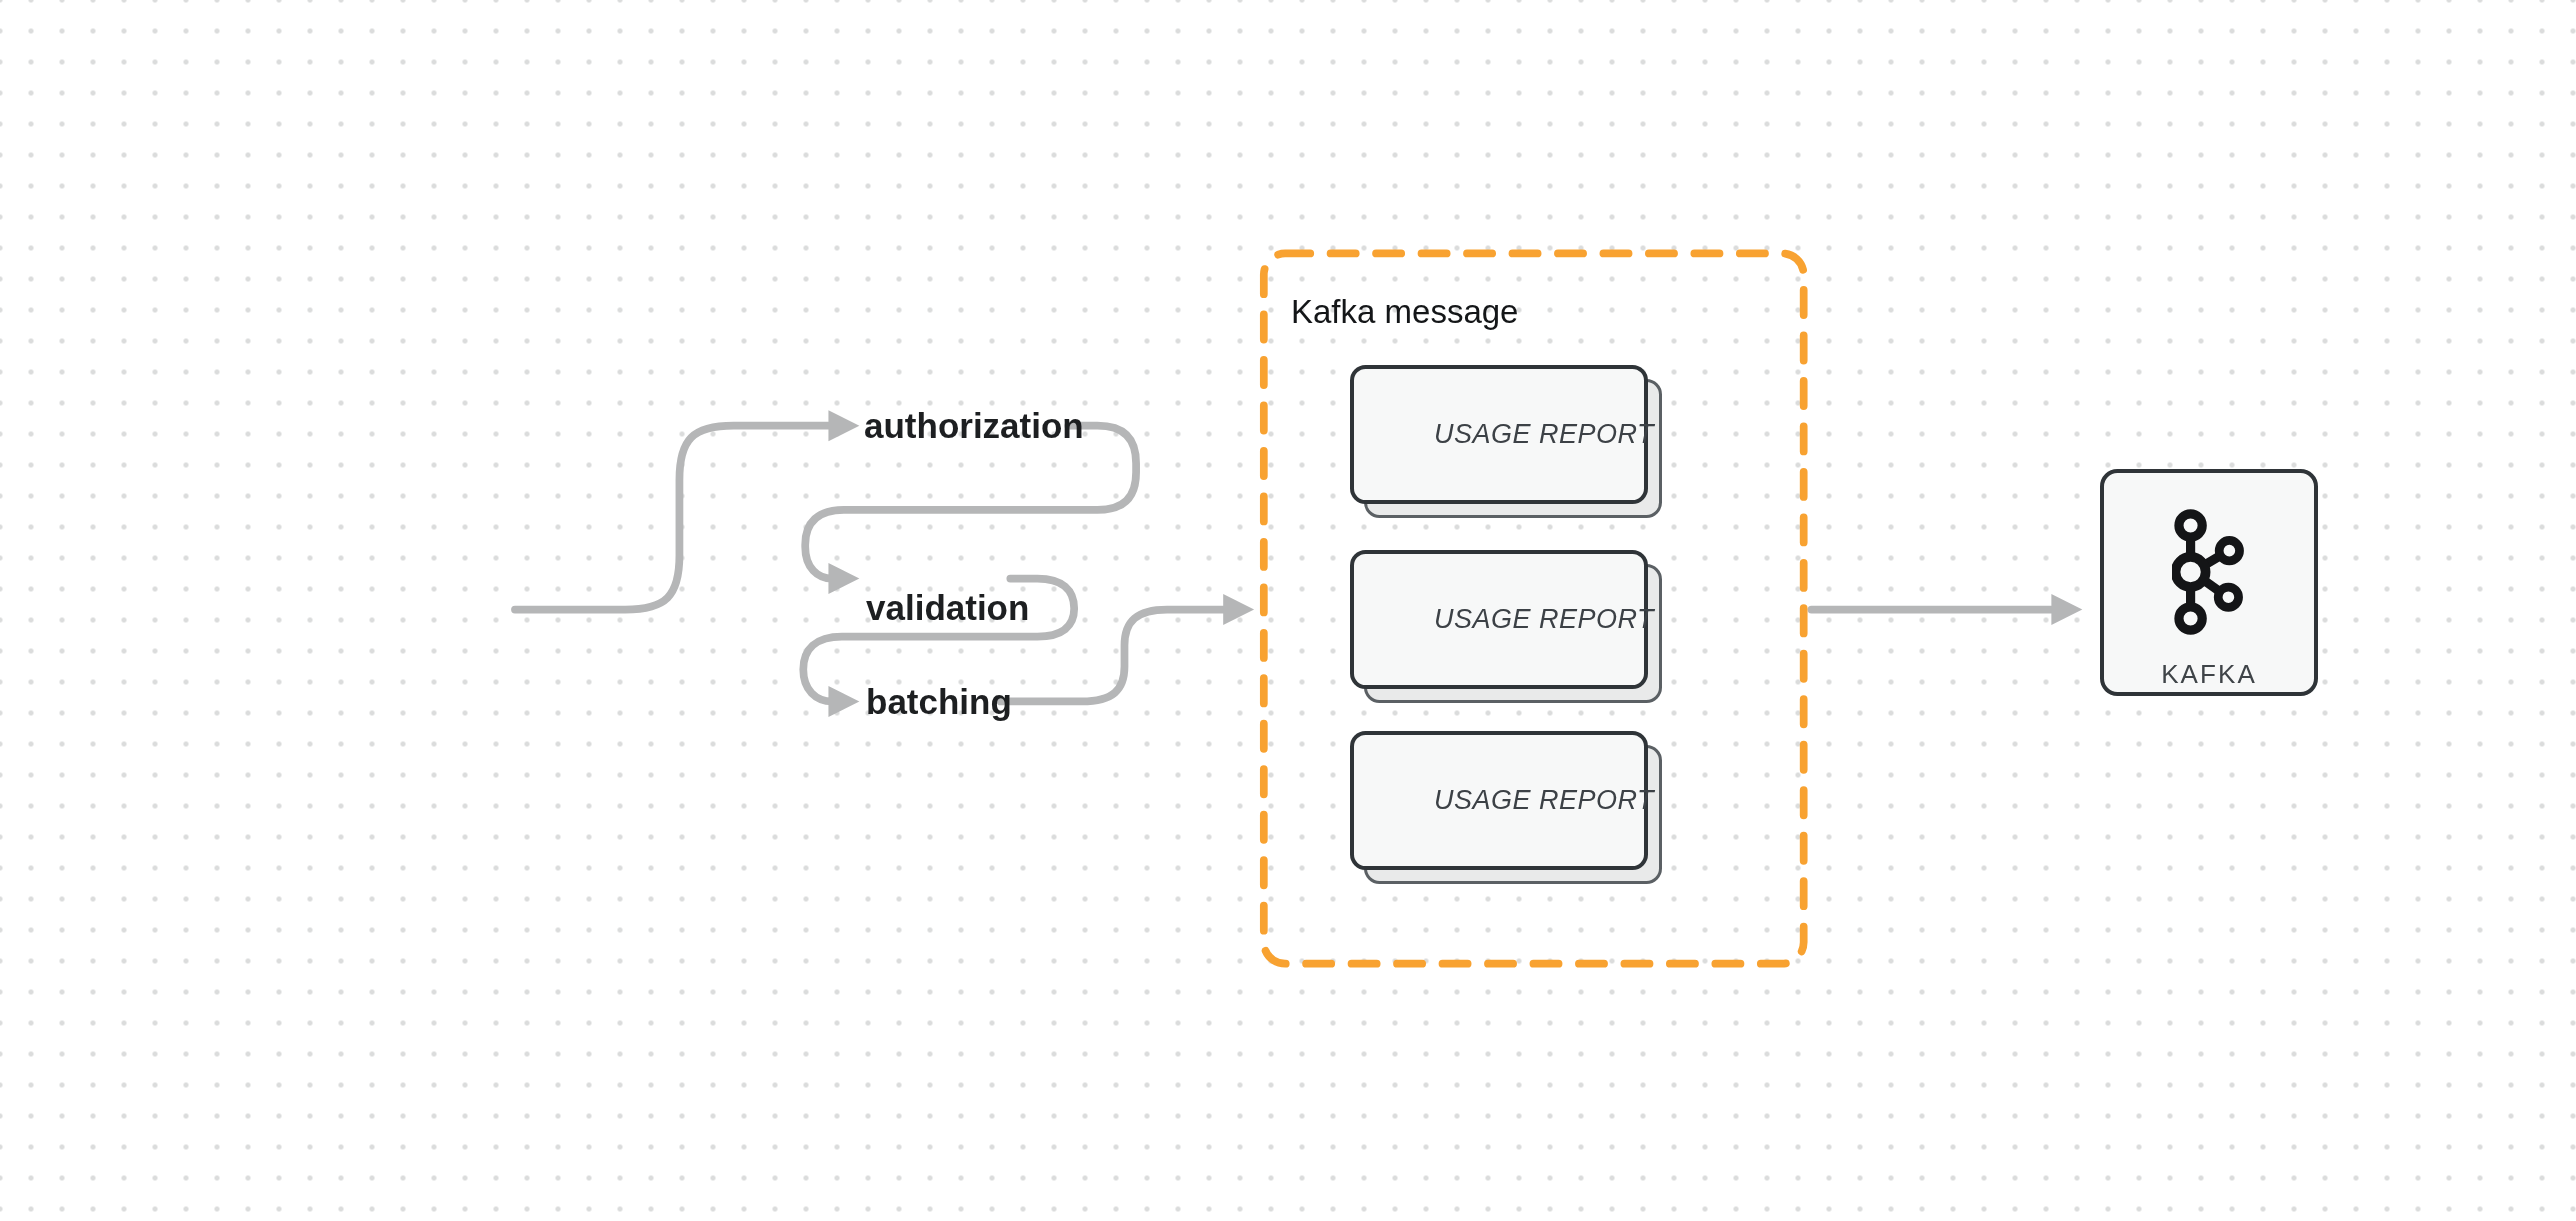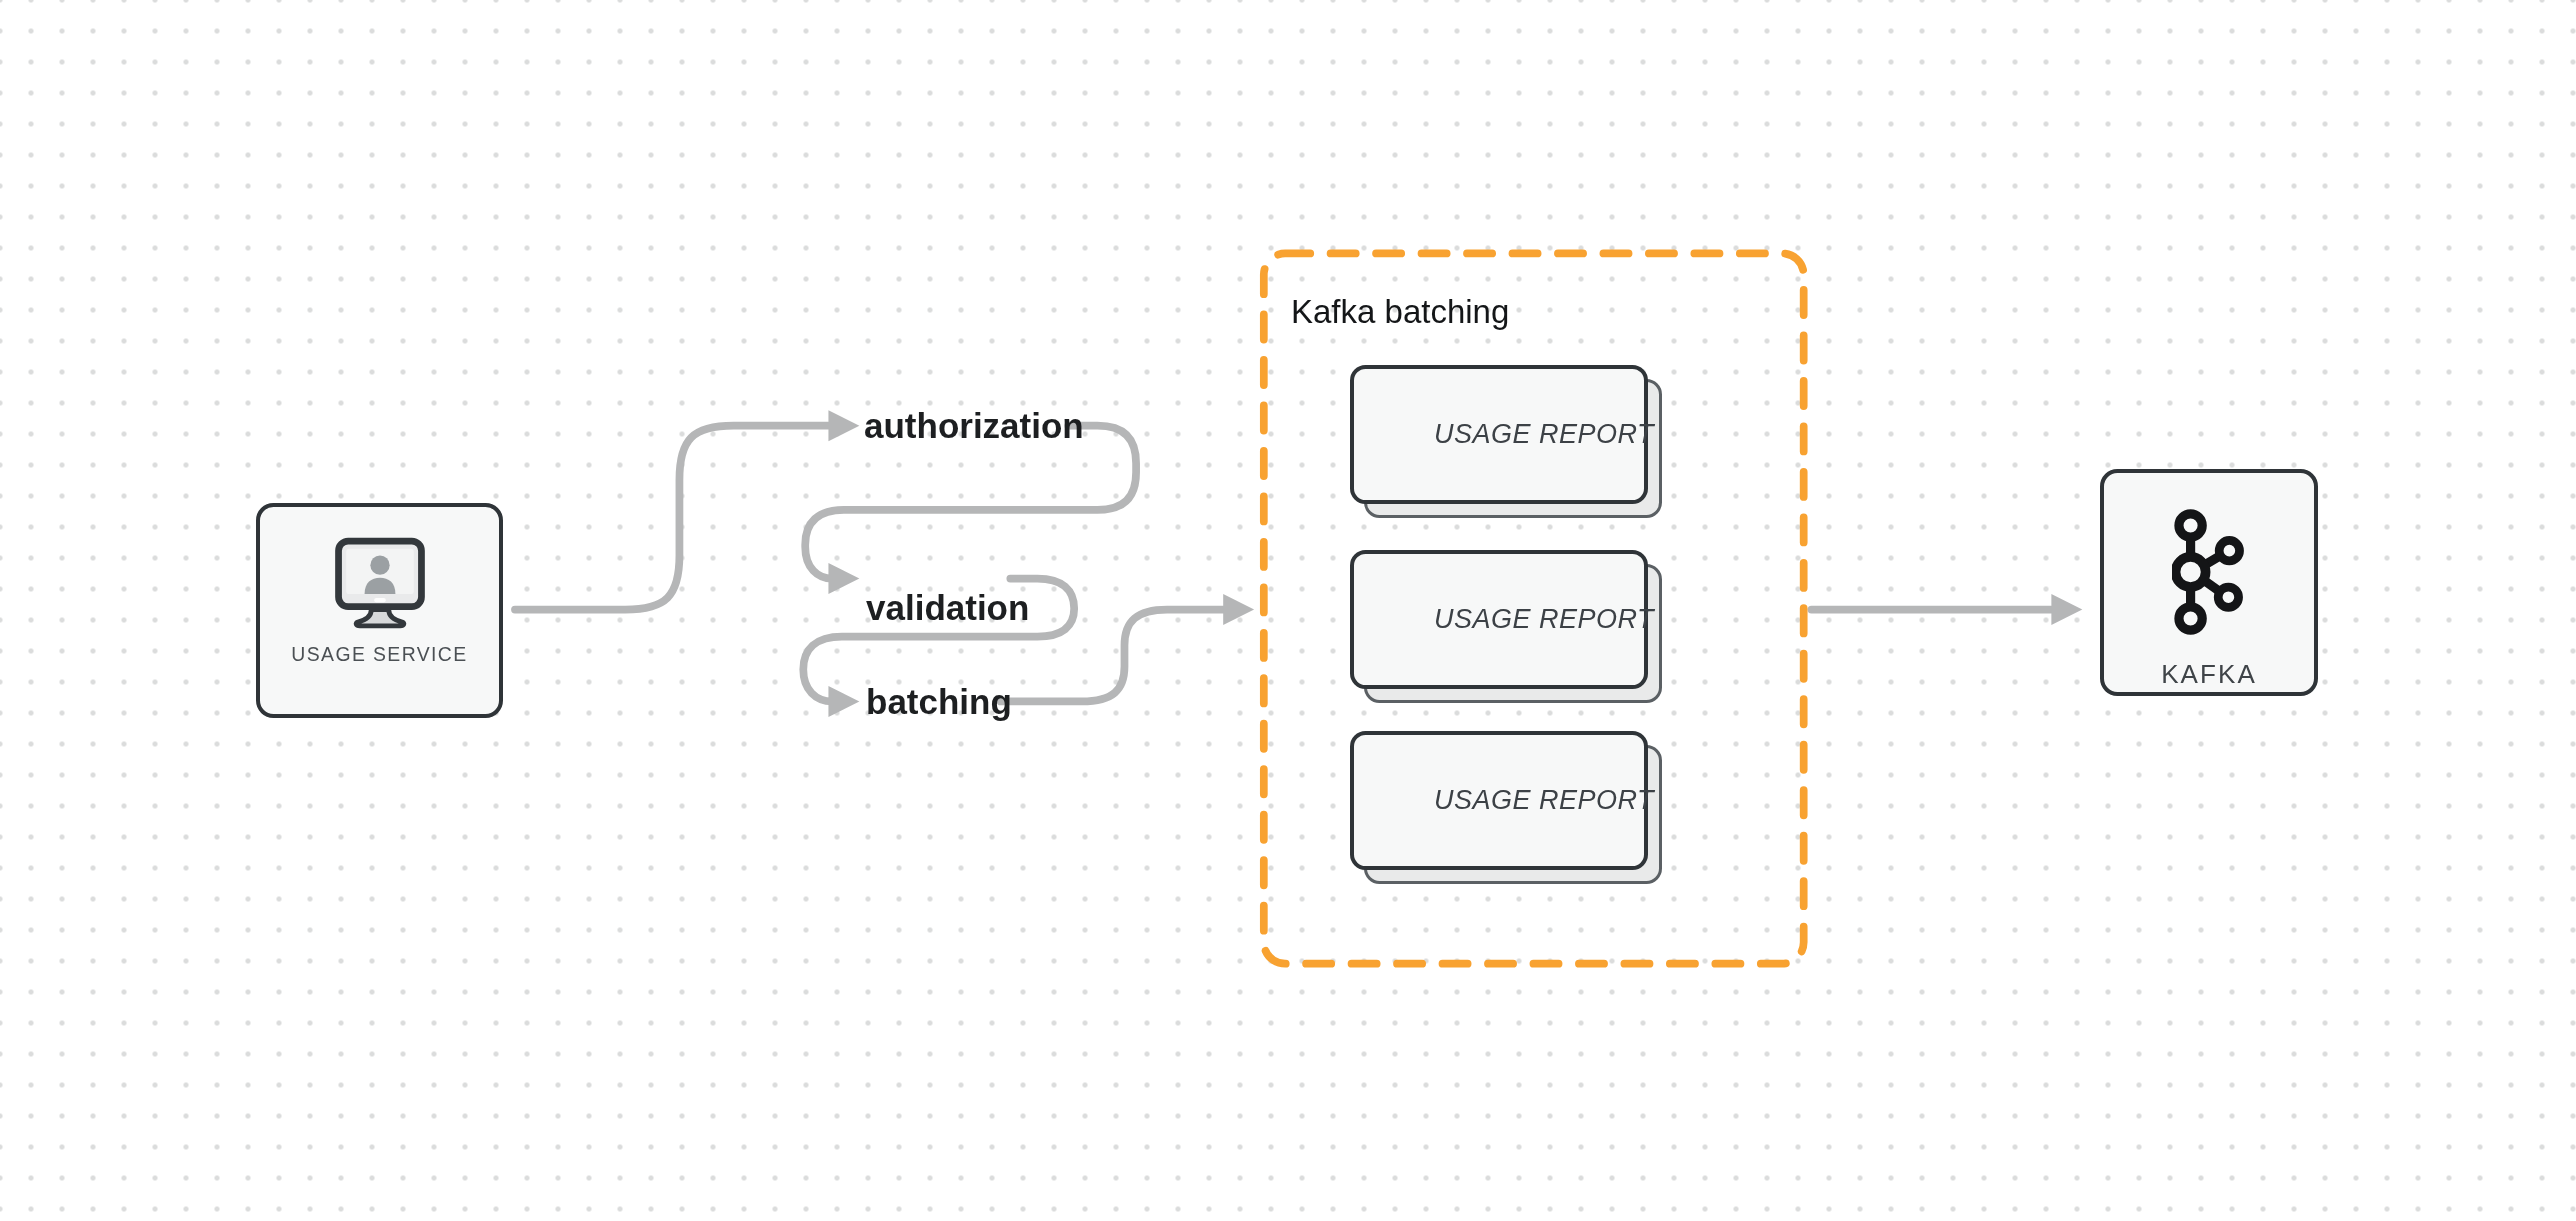--- a/index.html
+++ b/index.html
@@ -91,37 +91,26 @@
 
     <path class="wire" d="M 1034 725 H 1118 C 1150 725 1162 713 1162 689 V 667 C 1162 642 1175 630 1206 630 H 1266"></path>
     <polygon class="arrowhead" points="1264,614 1296,630 1264,646"></polygon>
 
     <path class="wire" d="M 1872 630 H 2120"></path>
     <polygon class="arrowhead" points="2120,614 2152,630 2120,646"></polygon>
 
     <rect class="group-rect" x="1306" y="262" width="558" height="734" rx="22"></rect>
   </svg>
 
-  <div class="node node-usage-service">
-    <svg width="108" height="93" viewBox="0 0 112 96">
-      <rect x="13" y="5" width="86" height="68" rx="10" fill="#e9eaeb" stroke="#33383c" stroke-width="7"></rect>
-      <rect x="21" y="13" width="70" height="47" rx="3" fill="#f3f4f4"></rect>
-      <circle cx="56" cy="30" r="10" fill="#9ba0a3"></circle>
-      <path d="M40 60 C40 48 47 43 56 43 C65 43 72 48 72 60 Z" fill="#9ba0a3"></path>
-      <rect x="50" y="64" width="12" height="4.5" rx="2.2" fill="#fdfdfd"></rect>
-      <path d="M47 76 C47 83 41 87 33 89 C30 90 31 93 35 93 H77 C81 93 82 90 79 89 C71 87 65 83 65 76 Z" fill="#d7d9da" stroke="#33383c" stroke-width="5" stroke-linejoin="round"></path>
-    </svg>
-    <div class="usage-service-label">USAGE SERVICE</div>
-  </div>
 
   <div class="step-label step-authorization">authorization</div>
   <div class="step-label step-validation">validation</div>
   <div class="step-label step-batching">batching</div>
 
-  <div class="group-title">Kafka batching</div>
+  <div class="group-title">Kafka message</div>
 
   <div class="card card-1">
     <div class="card-shadow"></div>
     <div class="card-face">
       <svg width="87" height="72" viewBox="0 0 90 74">
         <rect x="2.5" y="2.5" width="85" height="69" rx="9" fill="#eef0f0" stroke="#33383c" stroke-width="5"></rect>
         <path d="M3 21 H87" stroke="#33383c" stroke-width="4.5"></path>
         <circle cx="13" cy="12" r="3" fill="#2f3438"></circle>
           <circle cx="23.5" cy="12" r="3" fill="#2f3438"></circle>
           <circle cx="34" cy="12" r="3" fill="#2f3438"></circle>

